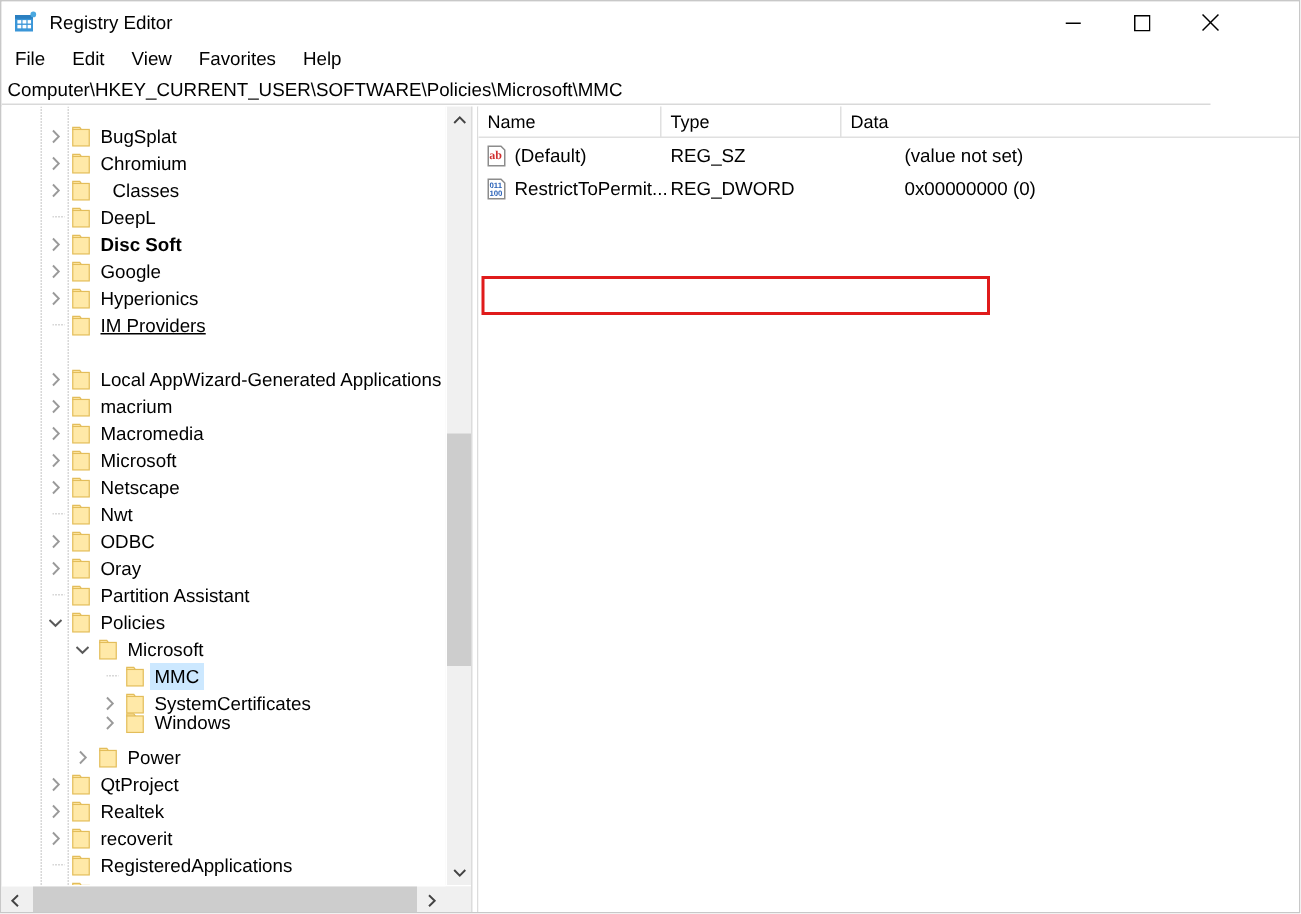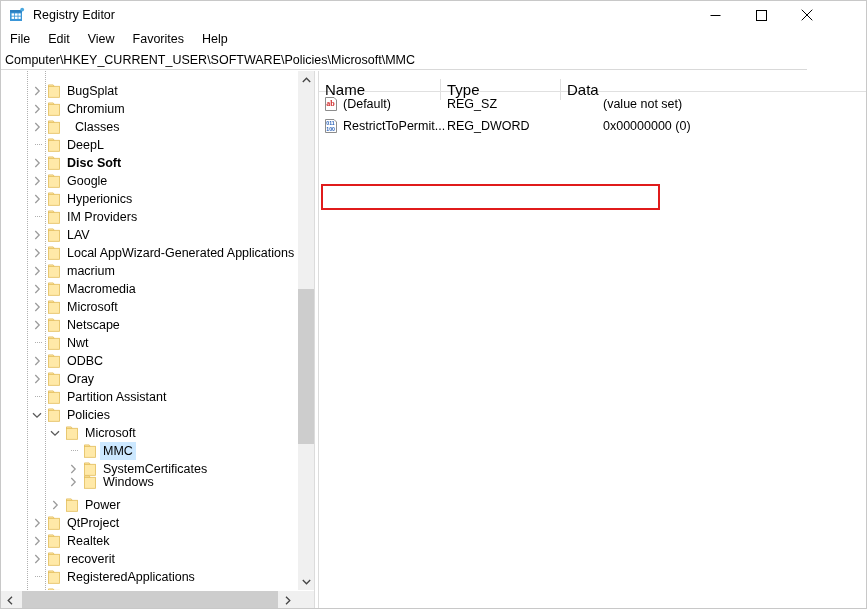--- a/index.html
+++ b/index.html
@@ -178,22 +178,22 @@
     width: 549px; height: 539px;
     background: #ffffff;
   }
   #listheader {
     position: absolute; left: 0; top: 0;
     width: 549px; height: 21px;
     background: #ffffff;
     border-bottom: 1px solid #e0e0e0;
   }
   .hcell {
-    position: absolute; top: 8px; height: 21px;
-    font-size: 15px; color: #000000;
+    position: absolute; top: 0; height: 21px;
+    font-size: 12px; color: #000000;
     line-height: 21px; padding-left: 6px;
     border-right: 1px solid #e0e0e0;
     white-space: nowrap;
   }
   #hc-name { left: 0;   width: 122px; }
   #hc-type { left: 122px; width: 120px; }
   #hc-data { left: 242px; width: 307px; border-right: none; }
 
   #listbody {
     position: absolute; left: 0; top: 21px;
@@ -381,35 +381,21 @@
             <span class="tlabel" style="left: 63px;">Hyperionics</span>
           </div>
           <div class="trow" style="top: 137px;">
             <span style="position: absolute; left: 34px; top: 8px; width: 8px; height: 1px; background-image: linear-gradient(to right, rgb(176, 176, 176) 50%, transparent 50%); background-size: 2px 1px;"></span>
             <span class="tfolder" style="left: 45px;">
               <svg width="13" height="14" viewBox="0 0 13 14">
                 <path d="M0.5 2.5 L0.5 0.9 L5.2 0.9 L6.3 2.5 Z" fill="#ffe9a8" stroke="#e3bd5a" stroke-width="0.8"></path>
                 <rect x="0.5" y="2.3" width="11" height="11" fill="#ffe9a8" stroke="#e3bd5a" stroke-width="0.8"></rect>
               </svg>
             </span>
-            <span class="tlabel" style="left: 63px;">IM Providers</span>
-          </div>
-          <div class="trow" style="top: 155px;">
-            <span class="texp" style="left: 28px;">
-              <svg width="7" height="10" viewBox="0 0 7 10">
-                <polyline points="1.3,1 5.2,5 1.3,9" fill="none" stroke="#9a9a9a" stroke-width="1.25"></polyline>
-              </svg>
-            </span>
-            <span class="tfolder" style="left: 45px;">
-              <svg width="13" height="14" viewBox="0 0 13 14">
-                <path d="M0.5 2.5 L0.5 0.9 L5.2 0.9 L6.3 2.5 Z" fill="#ffe9a8" stroke="#e3bd5a" stroke-width="0.8"></path>
-                <rect x="0.5" y="2.3" width="11" height="11" fill="#ffe9a8" stroke="#e3bd5a" stroke-width="0.8"></rect>
-              </svg>
-            </span>
-            <span class="tlabel" style="left: 63px;">LAV</span>
+            <span class="tlabel" style="left: 63px; text-decoration: underline;">IM Providers</span>
           </div>
           <div class="trow" style="top: 173px;">
             <span class="texp" style="left: 28px;">
               <svg width="7" height="10" viewBox="0 0 7 10">
                 <polyline points="1.3,1 5.2,5 1.3,9" fill="none" stroke="#9a9a9a" stroke-width="1.25"></polyline>
               </svg>
             </span>
             <span class="tfolder" style="left: 45px;">
               <svg width="13" height="14" viewBox="0 0 13 14">
                 <path d="M0.5 2.5 L0.5 0.9 L5.2 0.9 L6.3 2.5 Z" fill="#ffe9a8" stroke="#e3bd5a" stroke-width="0.8"></path>

